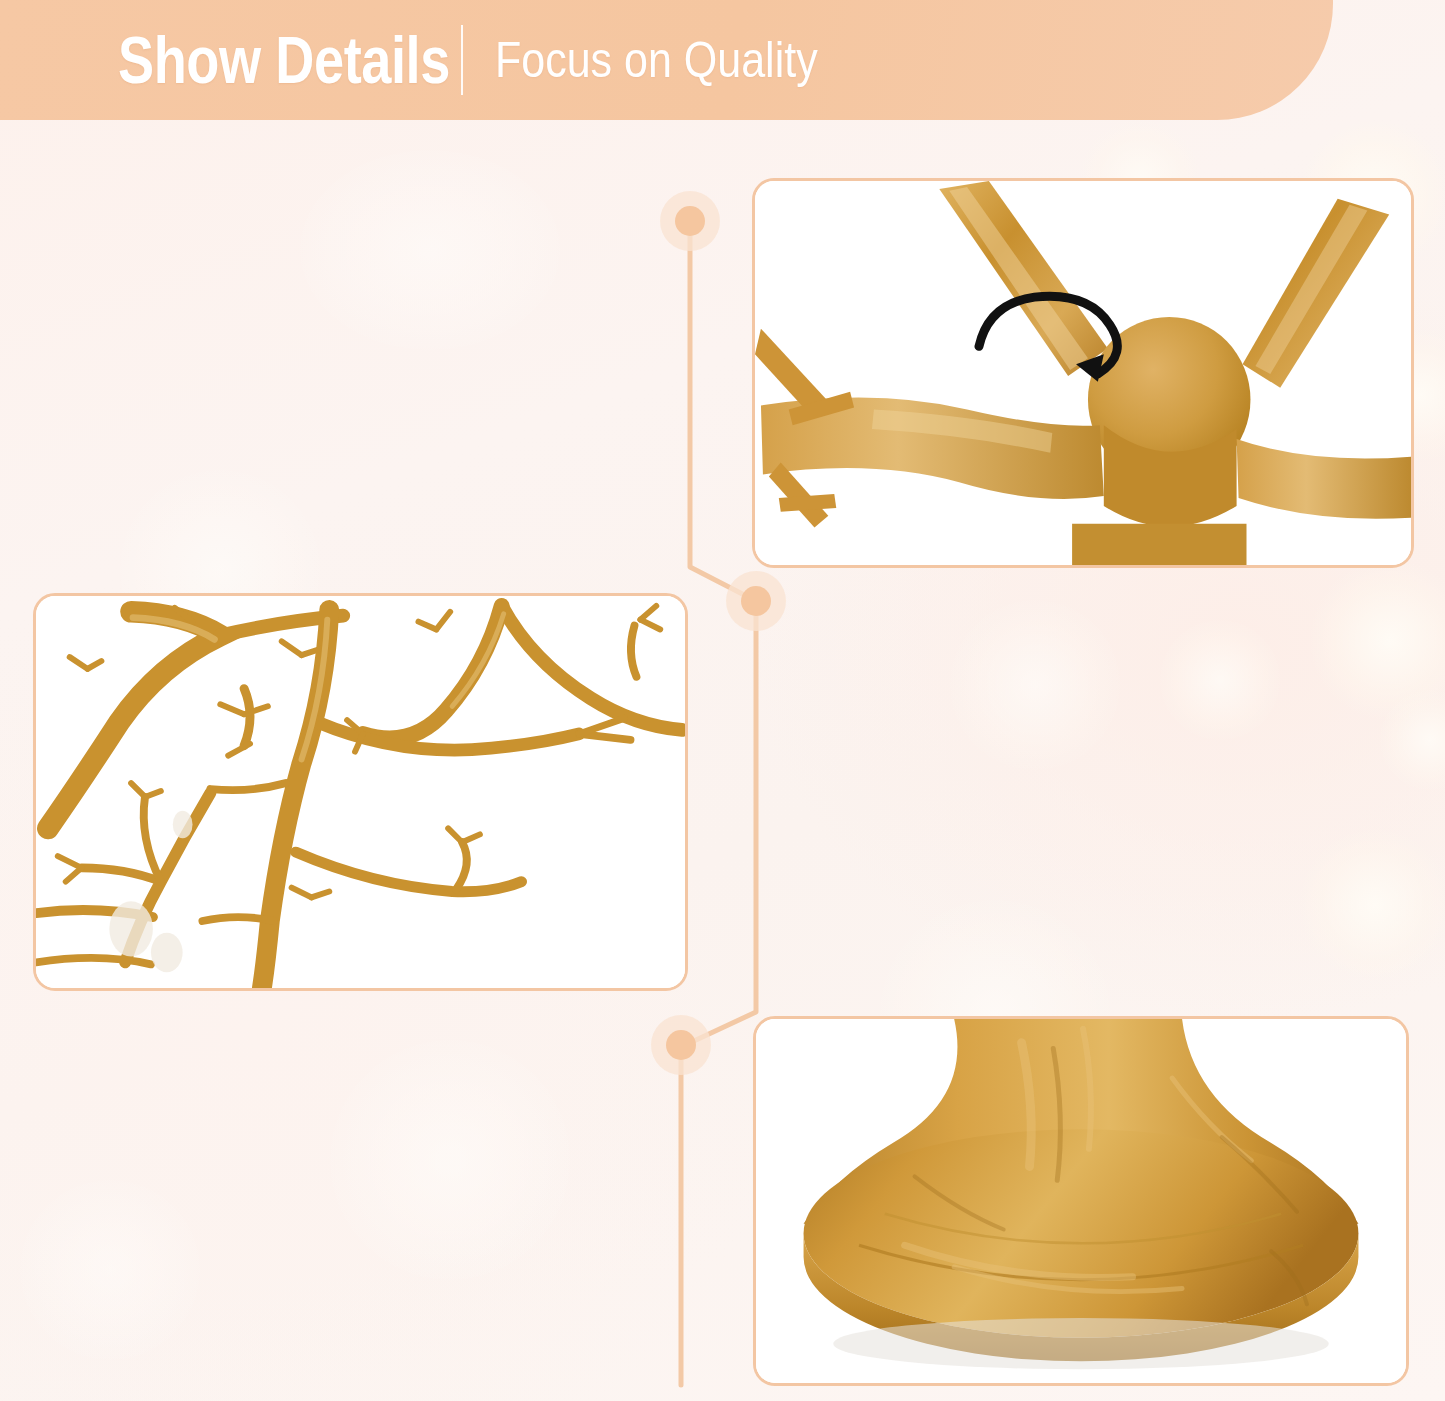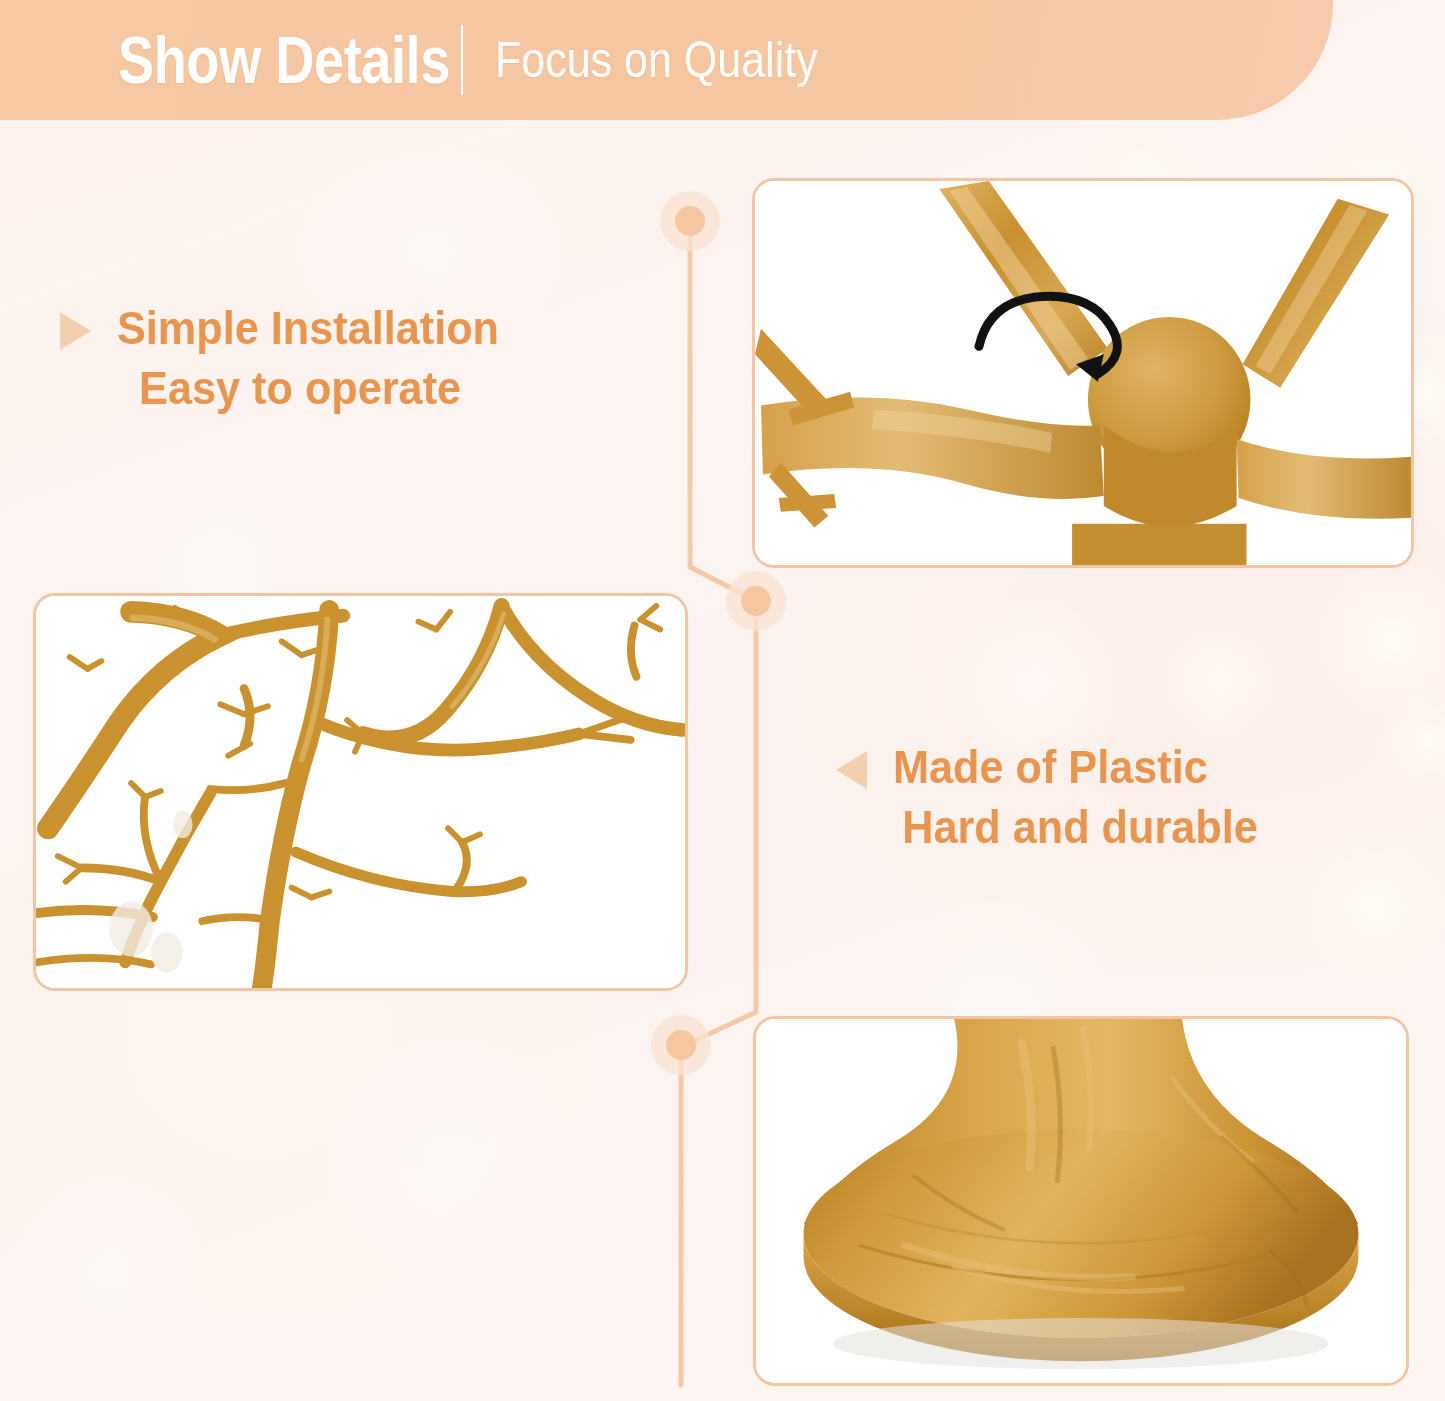--- a/index.html
+++ b/index.html
@@ -188,35 +188,21 @@
     <g>
       <circle cx="756" cy="601" r="30" fill="#fae3d2" opacity="0.75"></circle>
       <circle cx="756" cy="601" r="15" fill="#f5c69f"></circle>
     </g>
     <g>
       <circle cx="681" cy="1045" r="30" fill="#fae3d2" opacity="0.75"></circle>
       <circle cx="681" cy="1045" r="15" fill="#f5c69f"></circle>
     </g>
   </svg>
 
-  <div class="feature" style="left:60px; top:298px;">
-    <div class="tri tri-right"></div>
-    <div class="ftext">
-      <span>Simple Installation</span>
-      <span class="fline2">Easy to operate</span>
-    </div>
-  </div>
-
-  <div class="feature" style="left:836px; top:737px;">
-    <div class="tri tri-left"></div>
-    <div class="ftext">
-      <span>Made of Plastic</span>
-      <span class="fline2 indent-sm">Hard and durable</span>
-    </div>
-  </div>
+
 
 
   <div class="panel" style="left:752px; top:178px; width:662px; height:390px;">
     <svg viewBox="0 0 662 390" preserveAspectRatio="none">
       <defs>
         <linearGradient id="g1" x1="0" y1="0" x2="1" y2="1">
           <stop offset="0%" stop-color="#e0b360"></stop>
           <stop offset="35%" stop-color="#c8902f"></stop>
           <stop offset="70%" stop-color="#d9a955"></stop>
           <stop offset="100%" stop-color="#b9822a"></stop>

